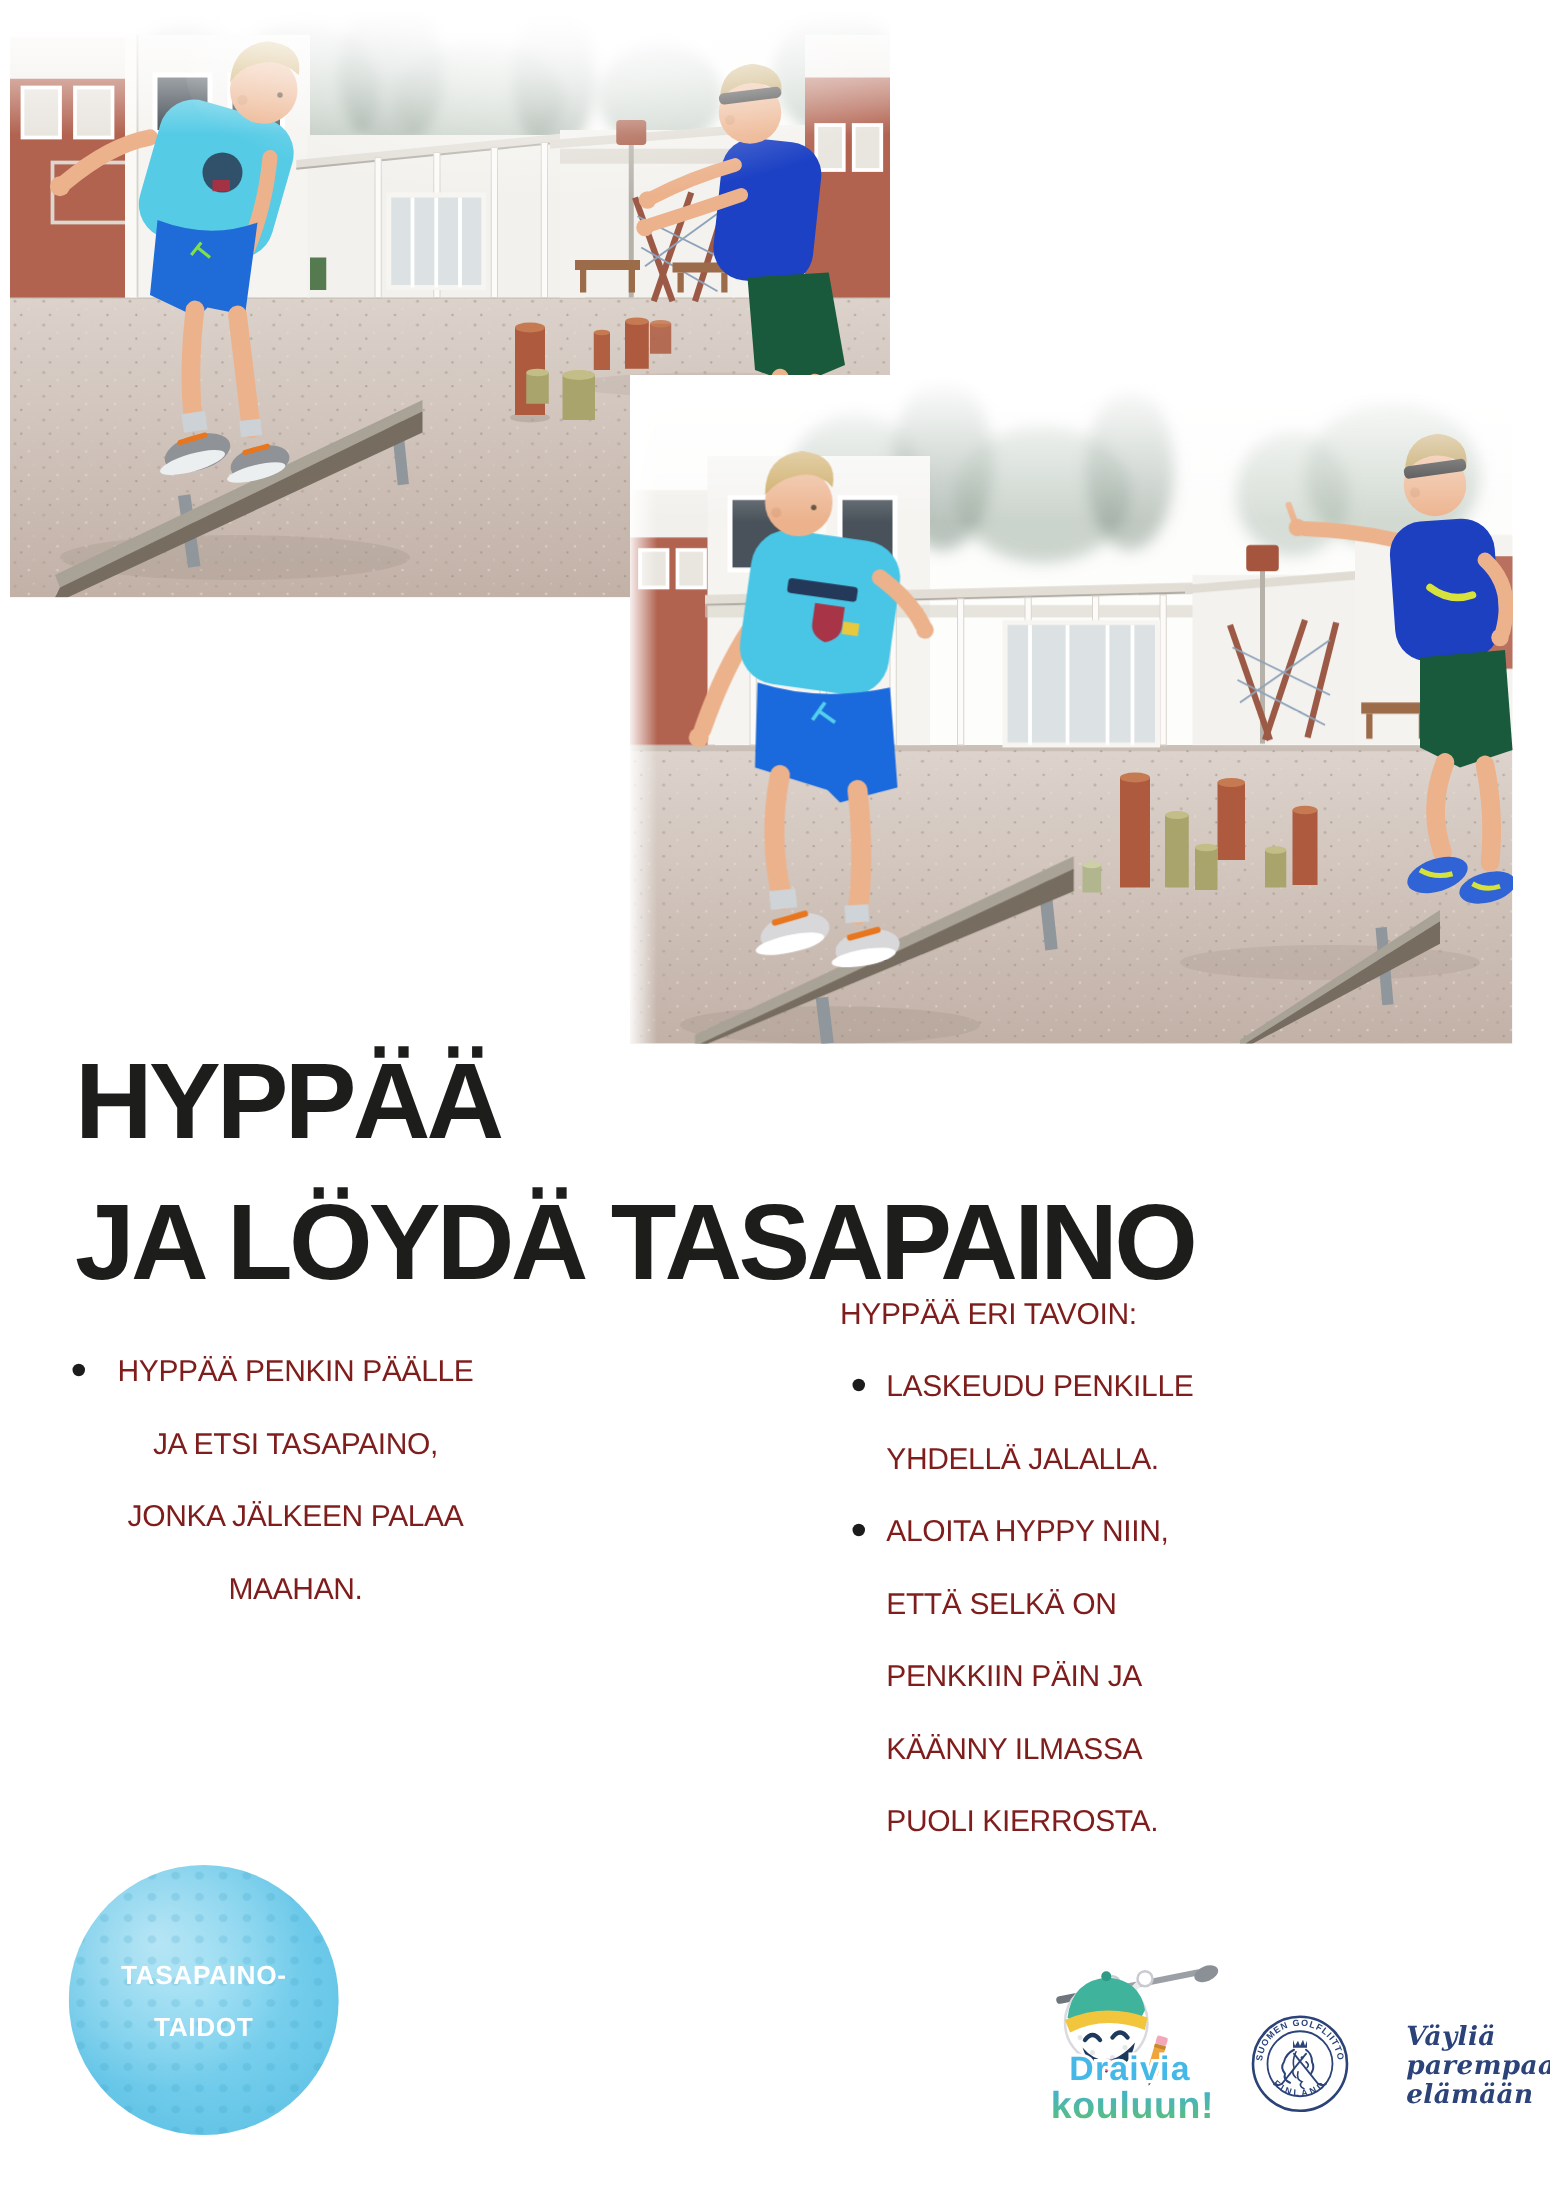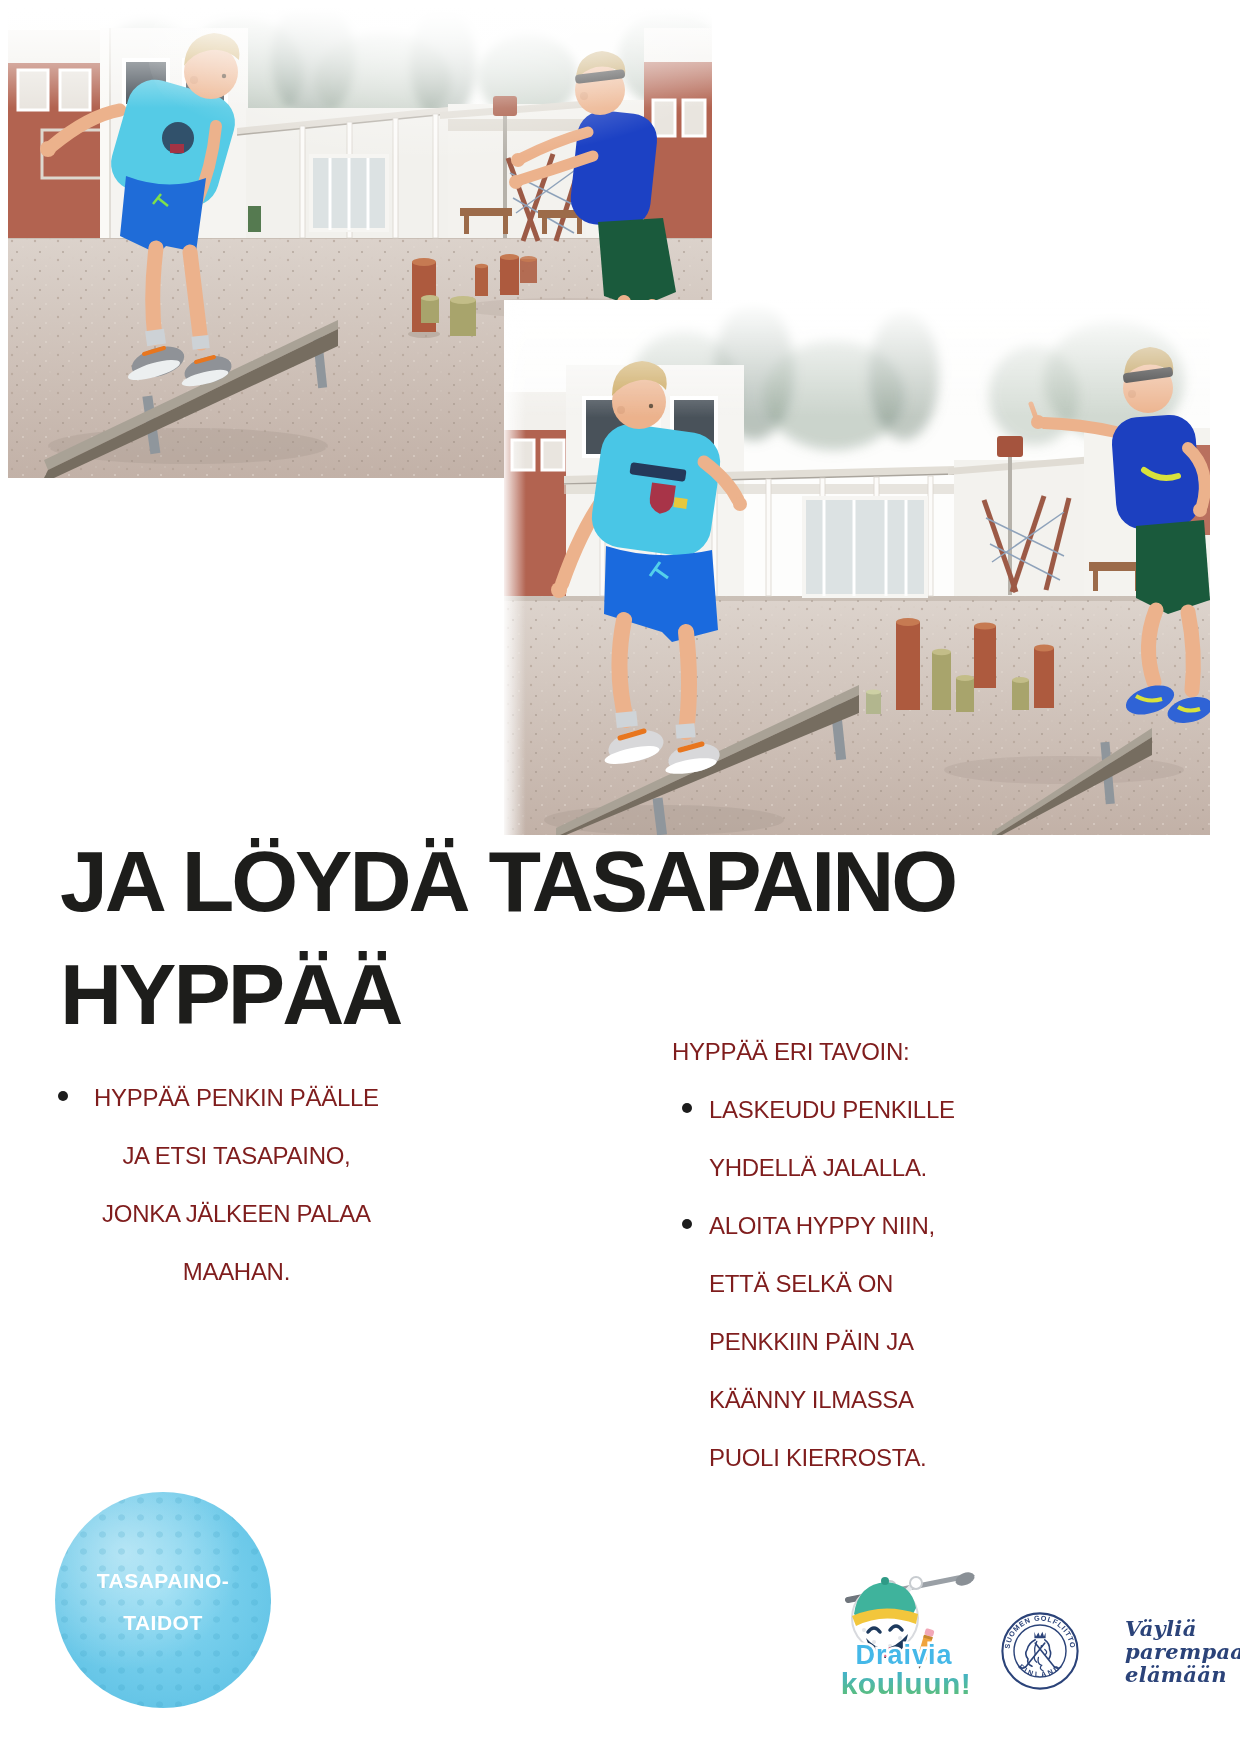--- a/index.html
+++ b/index.html
@@ -394,22 +394,22 @@
         <rect x="619" y="70" width="50" height="10" rx="4" fill="#1f1f1f" transform="rotate(-8 644 75)"></rect>
         <circle cx="628" cy="94" r="4" fill="#e0a57f"></circle>
       </g>
 
       <rect x="0" y="0" width="706" height="118" fill="url(#fadeV2)"></rect>
       <rect x="0" y="0" width="22" height="535" fill="url(#fadeL2)"></rect>
     </svg>
   </div>
 
   <h1 class="title">
+    <span class="tline">HYPPÄÄ</span>
     <span class="tline">JA LÖYDÄ TASAPAINO</span>
-    <span class="tline">HYPPÄÄ</span>
   </h1>
 
   <div class="col col-left">
     <div class="bullet-row">
       <span class="dot"></span>
       <div class="btext">HYPPÄÄ PENKIN PÄÄLLE
 JA ETSI TASAPAINO,
 JONKA JÄLKEEN PALAA
 MAAHAN.</div>
     </div>

